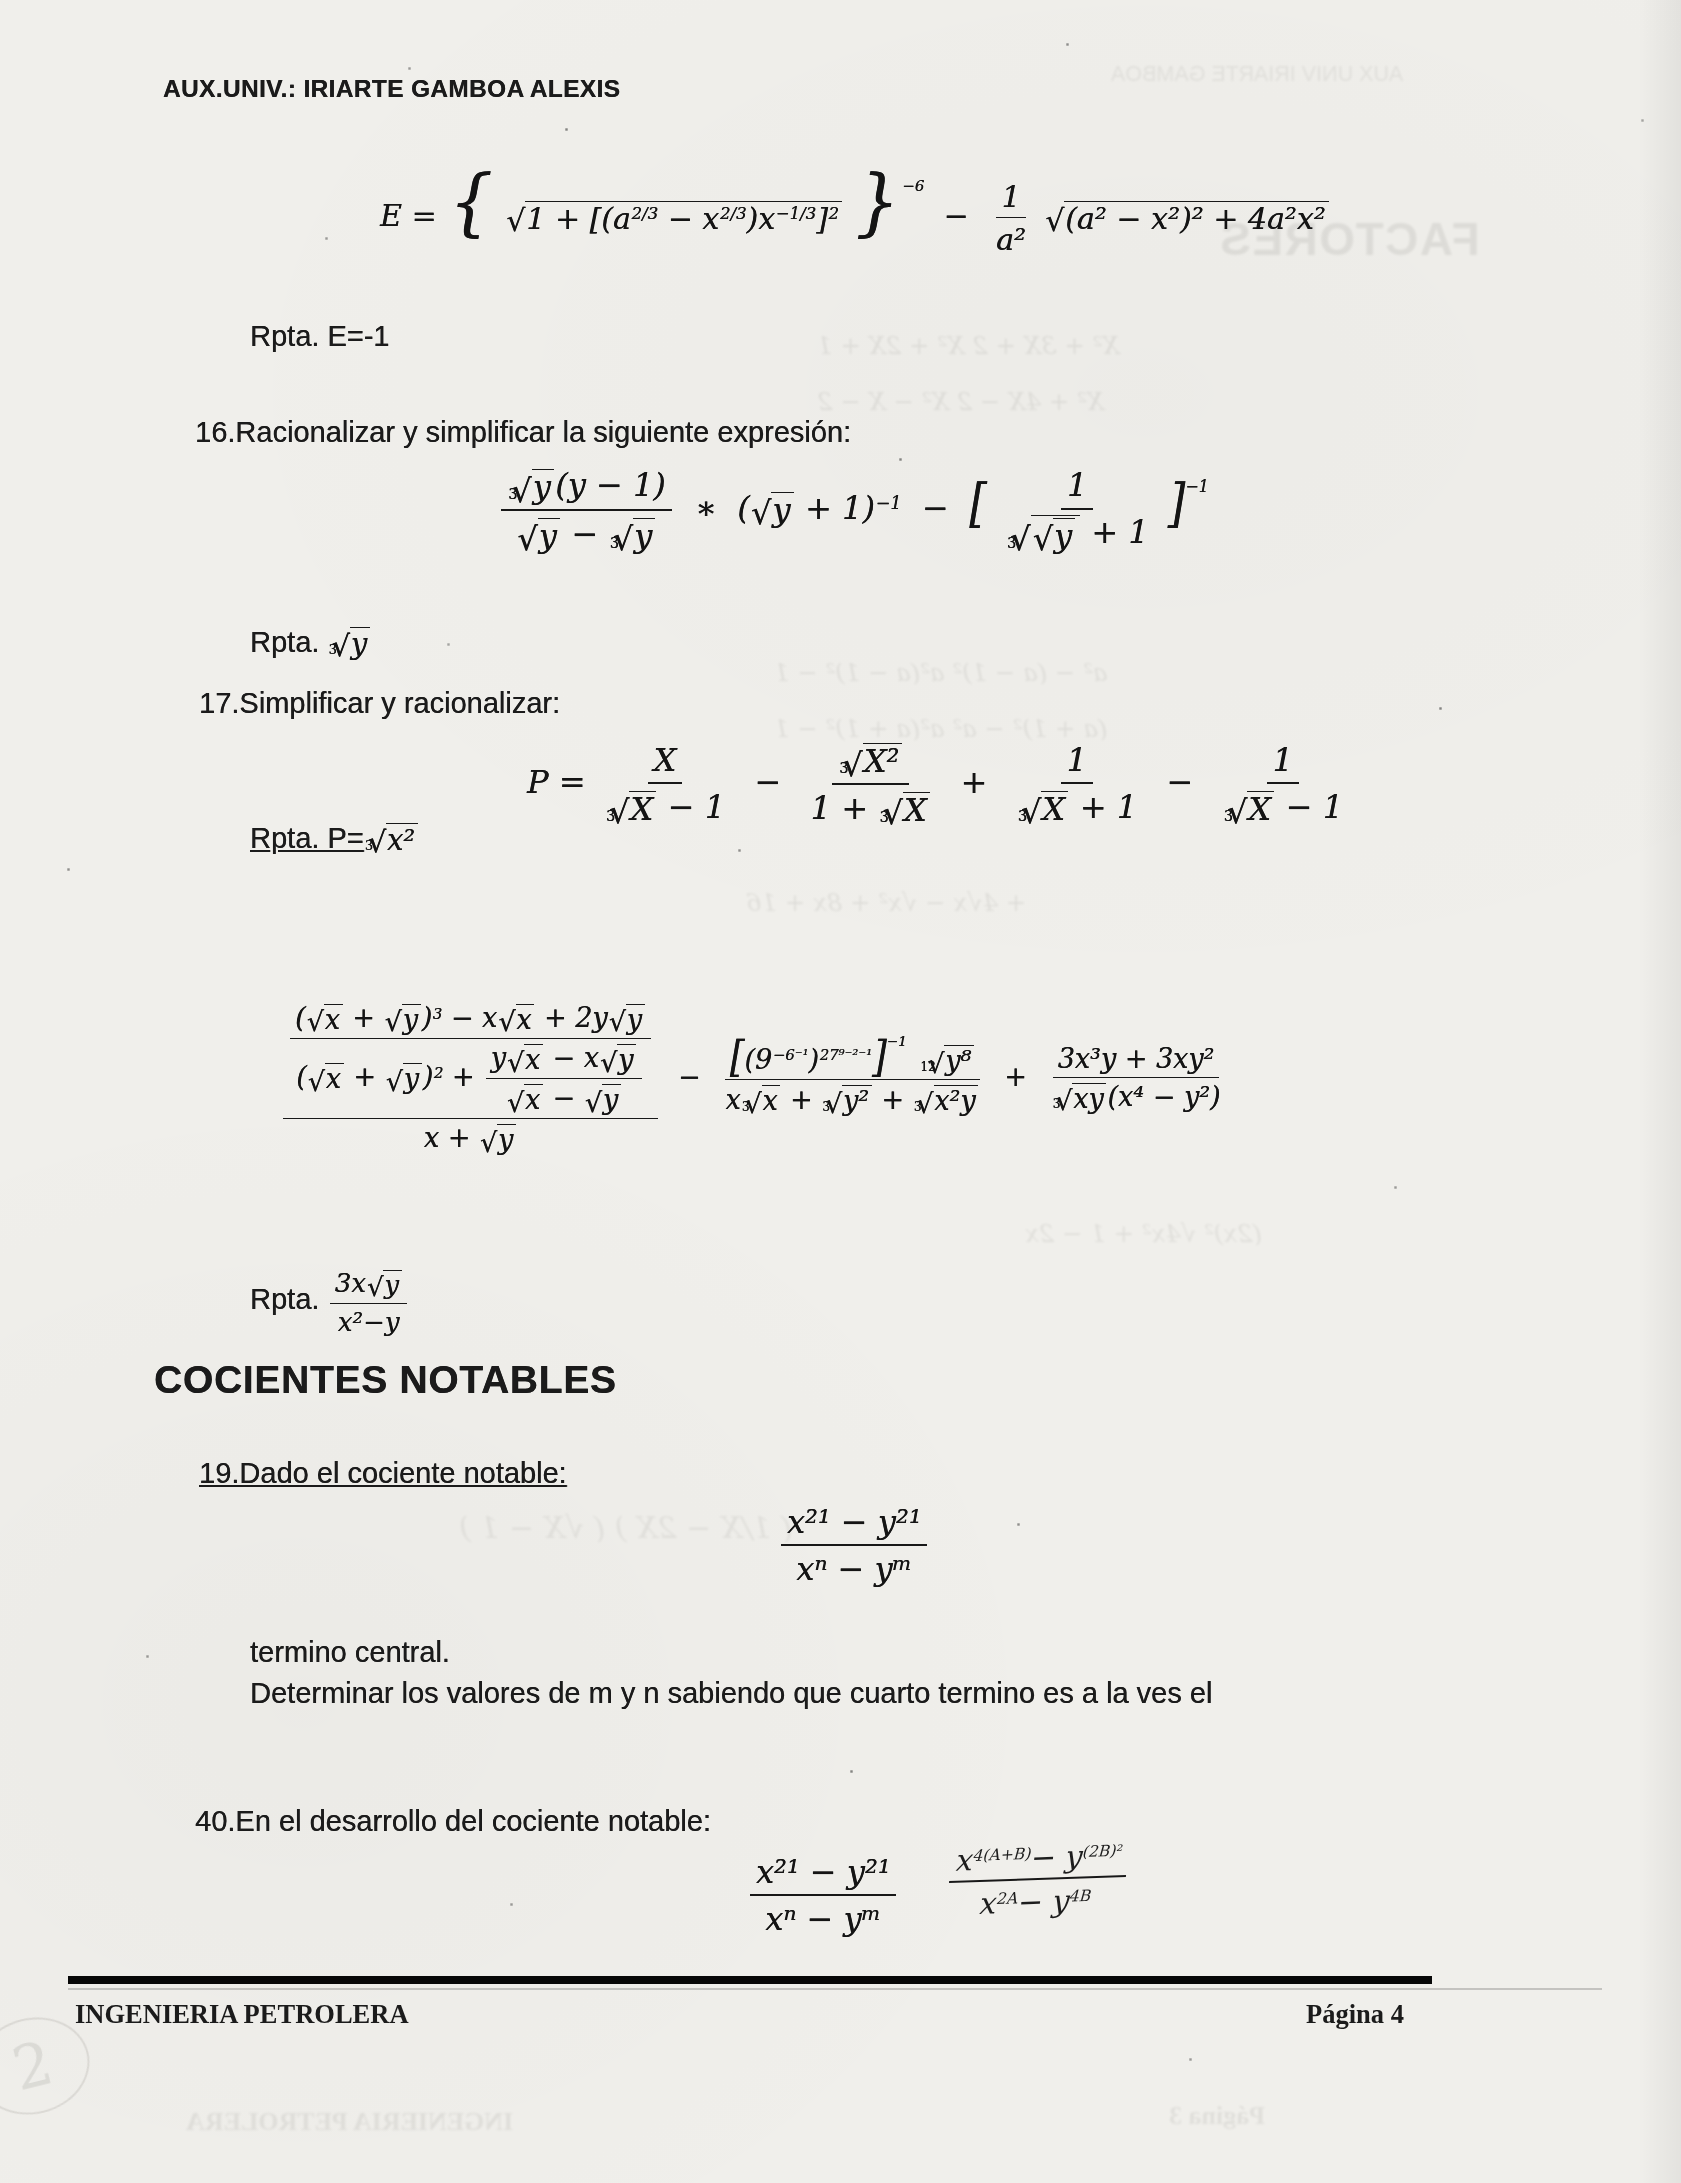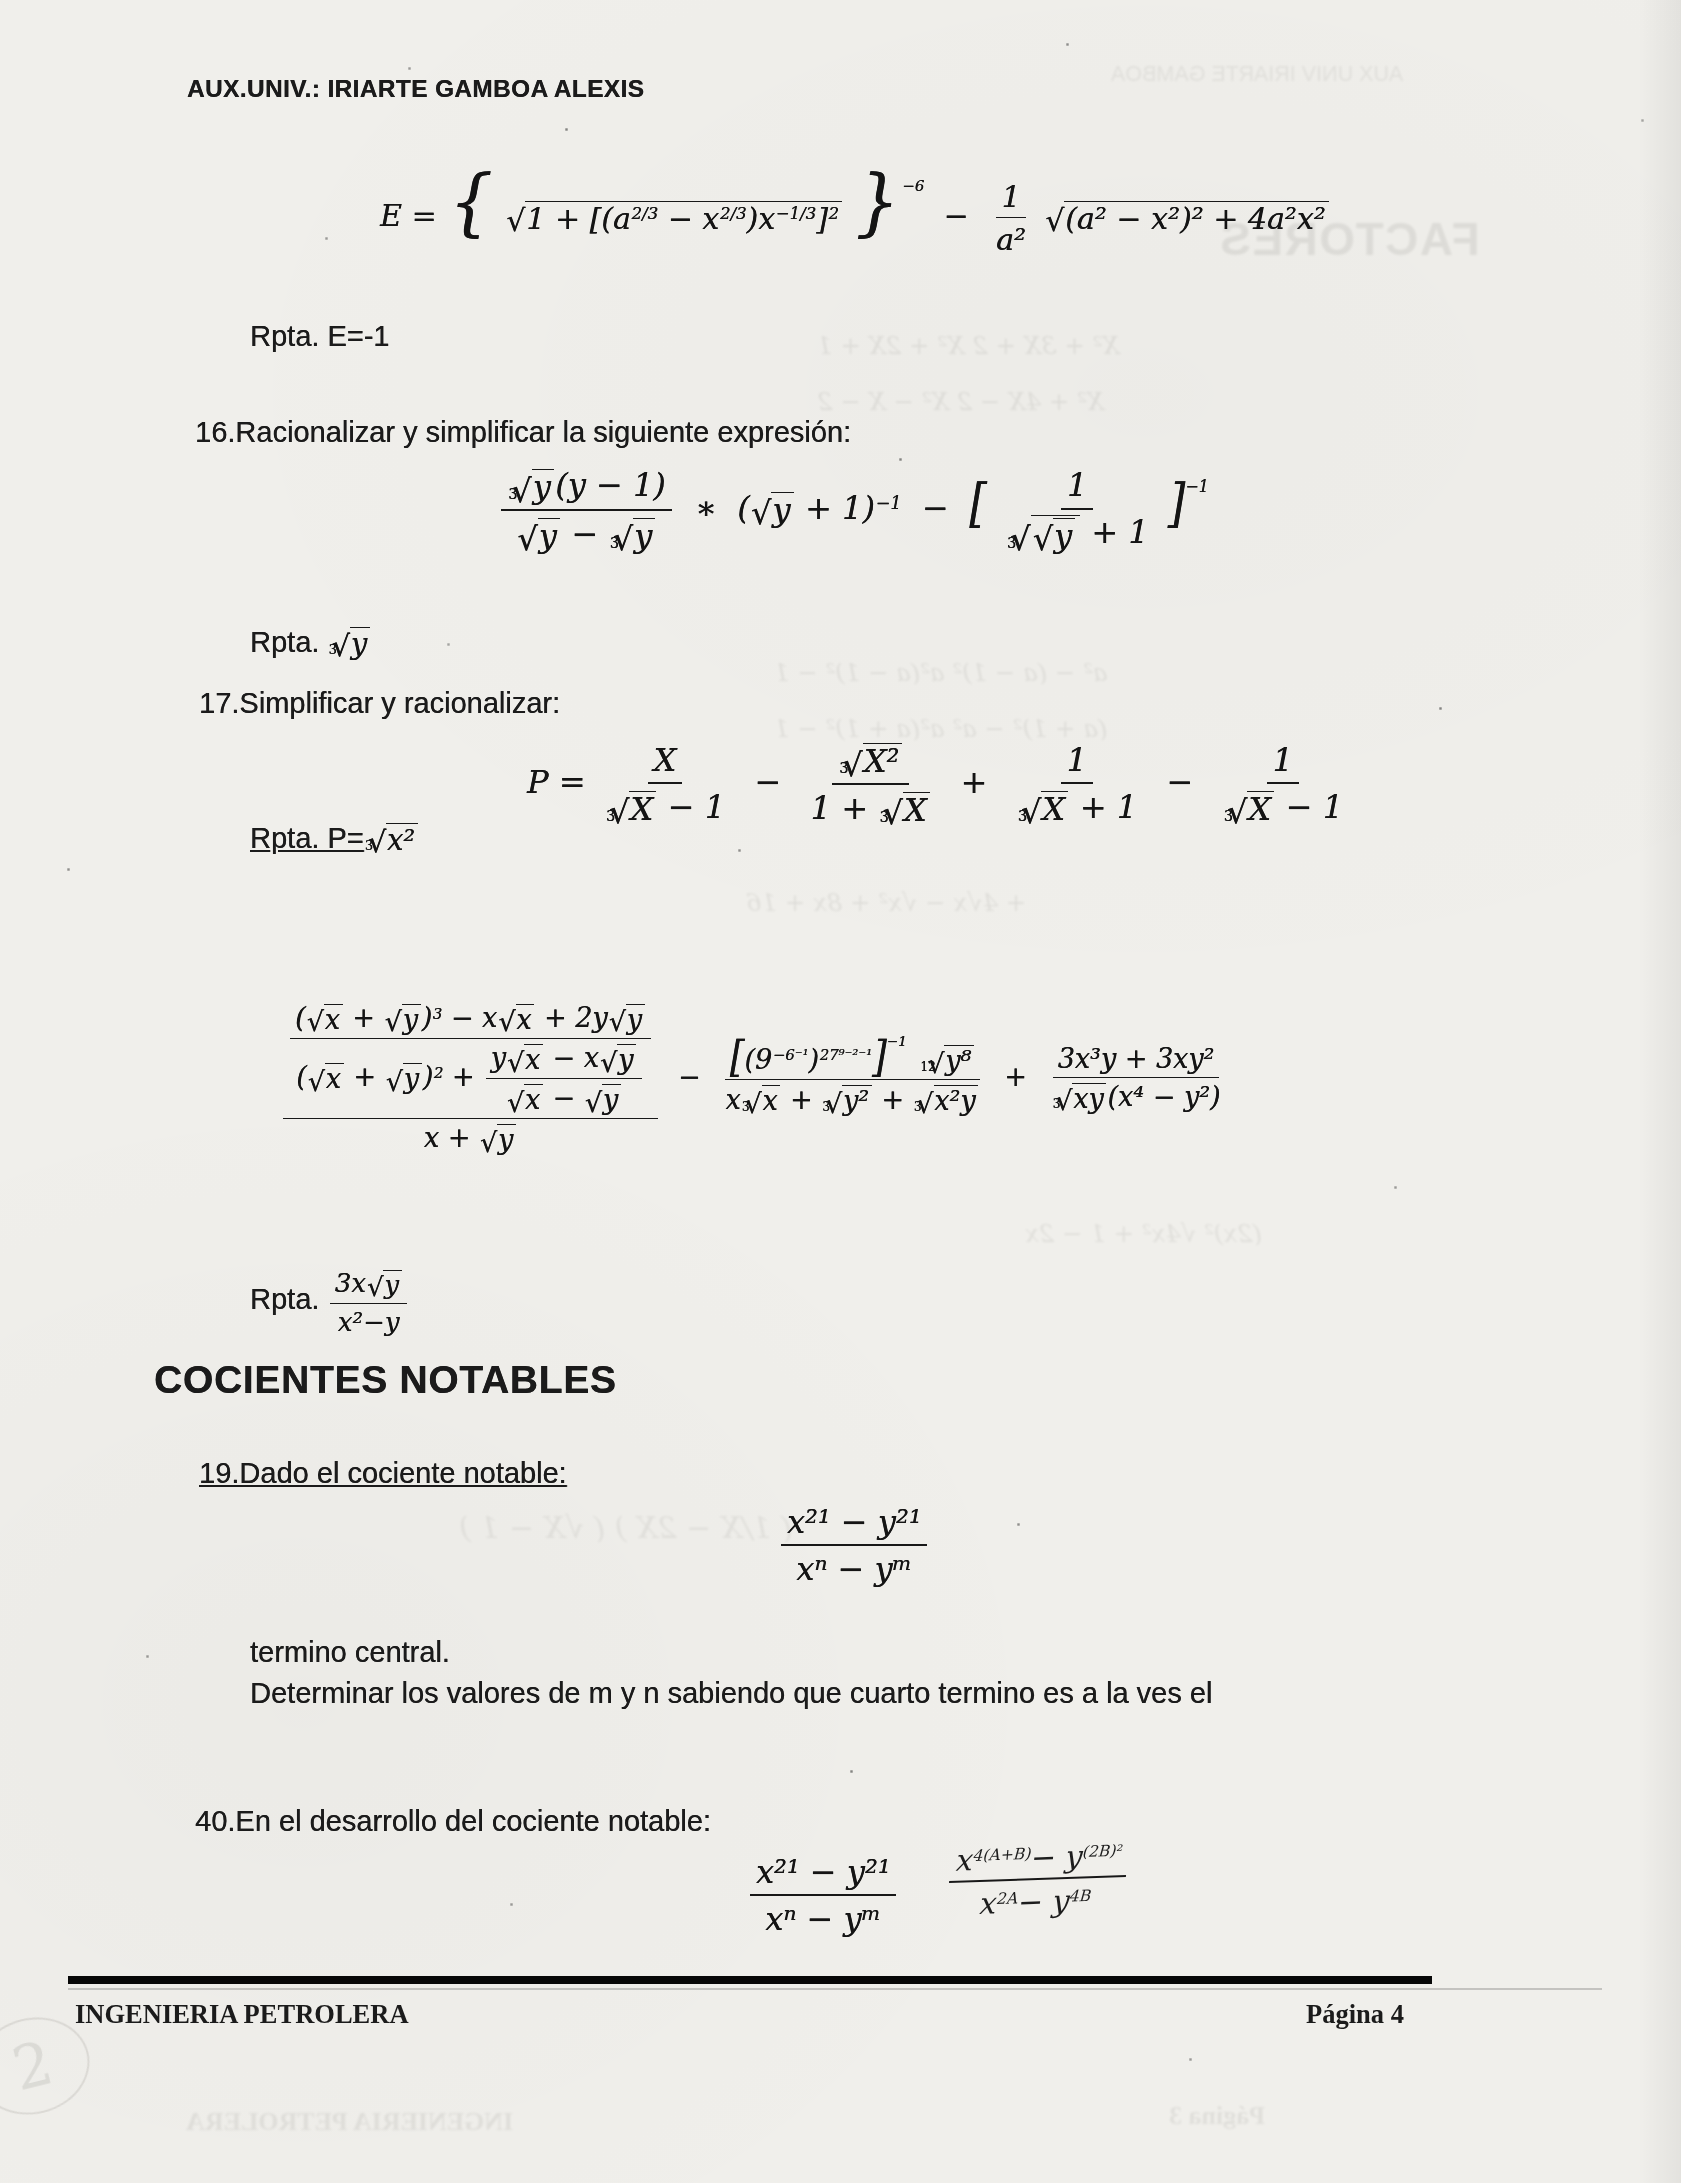--- a/index.html
+++ b/index.html
@@ -4,21 +4,21 @@
 <style>
   html,body{margin:0;padding:0;background:#e6e5e1;}
   .page{position:relative;width:1681px;height:2183px;overflow:hidden;color:#1b1b1b;
     background-color:#f0efeb;
     background-image:radial-gradient(1004px 645px at 68% 18%, rgba(0,0,0,0.015), transparent),
                      radial-gradient(789px 645px at 18% 78%, rgba(0,0,0,0.02), transparent);}
   .edge-r{position:absolute;right:0;top:0;width:43px;height:100%;
     background:linear-gradient(to right, rgba(0,0,0,0), rgba(0,0,0,0.055));}
   
   .txt{font-family:"Liberation Sans",sans-serif;color:#1b1b1b;text-shadow:0.3px 0 0 currentColor;}
-  .hdr{position:absolute;left:163px;top:75px;font-size:24.4px;font-weight:bold;letter-spacing:0.4px;margin-left:24px;}
+  .hdr{position:absolute;left:163px;top:75px;font-size:24.4px;font-weight:bold;letter-spacing:0.4px;}
   .itm{position:absolute;font-size:29px;white-space:nowrap;}
   .ans{position:absolute;font-size:29px;white-space:nowrap;font-family:"Liberation Sans",sans-serif;text-shadow:0.3px 0 0 currentColor;}
   .sec{position:absolute;left:154px;top:1358px;font-size:39px;font-weight:bold;letter-spacing:0.7px;}
   .para{position:absolute;left:250px;top:1632px;font-size:29px;line-height:41px;}
   .foot{position:absolute;font-family:"Liberation Serif",serif;font-weight:bold;font-size:26.5px;}
   
   .math{font-family:"DejaVu Serif","DejaVu Sans",serif;font-style:italic;color:#141414;text-shadow:0.3px 0 0 currentColor;}
   .fx{position:absolute;white-space:nowrap;}
   .fr{display:inline-flex;flex-direction:column;align-items:center;vertical-align:middle;margin:0 0.1em;}
   .fn{display:block;padding:0 0.18em 0.1em;border-bottom:0.065em solid #181818;text-align:center;}

